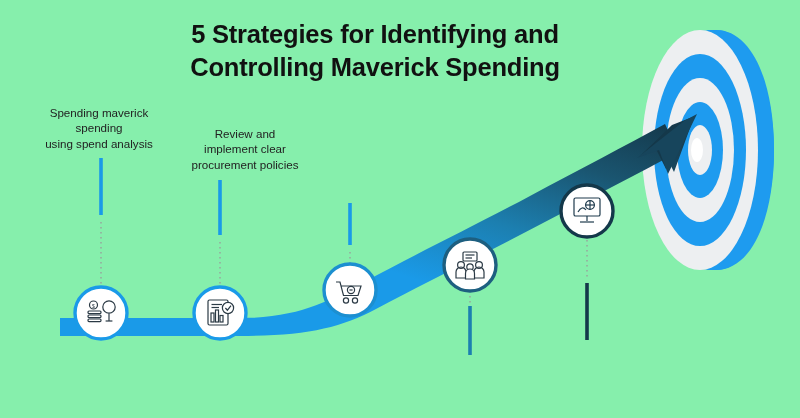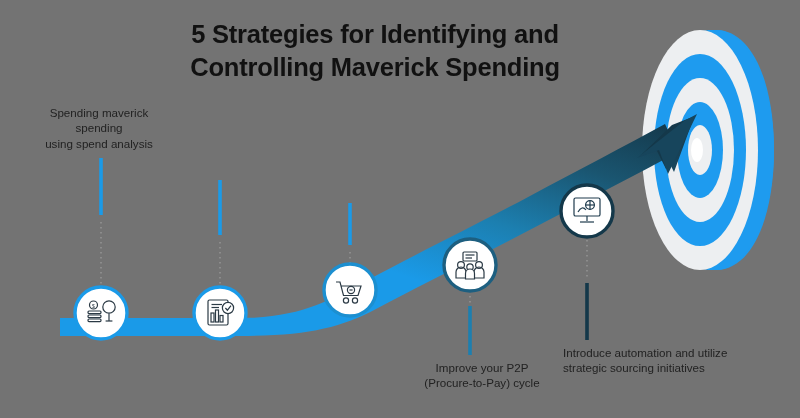--- a/index.html
+++ b/index.html
@@ -12,21 +12,21 @@
     height: 418px;
     overflow: hidden;
     font-family: "Liberation Sans", sans-serif;
     color: #1a1a1a;
     position: relative;
   }
   #infographic {
     position: relative;
     width: 800px;
     height: 418px;
-    background: #737373;
+    background: #86efac;
   }
   .title {
     position: absolute;
     left: 95px;
     top: 18px;
     width: 560px;
     text-align: center;
     font-size: 25.5px;
     line-height: 1.28;
     font-weight: bold;
@@ -203,18 +203,17 @@
         <line x1="590" y1="200.6" x2="590" y2="209.4"></line>
         <line x1="585.6" y1="205" x2="594.4" y2="205"></line>
         <path d="M578,212 q4,-7 8,-2"></path>
       </g>
     </g>
   </svg>
 
   <div class="caption cap-center cap1">Spending maverick
 spending
 using spend analysis</div>
-  <div class="caption cap-center cap4">Improve your P2P
-(Procure-to-Pay) cycle</div>
-  <div class="caption cap-left   cap5">Introduce automation and utilize
-strategic sourcing initiatives</div>
+  <div class="caption cap-center cap2">Review and
+implement clear
+procurement policies</div>
 
 </div>
 
 </body></html>

